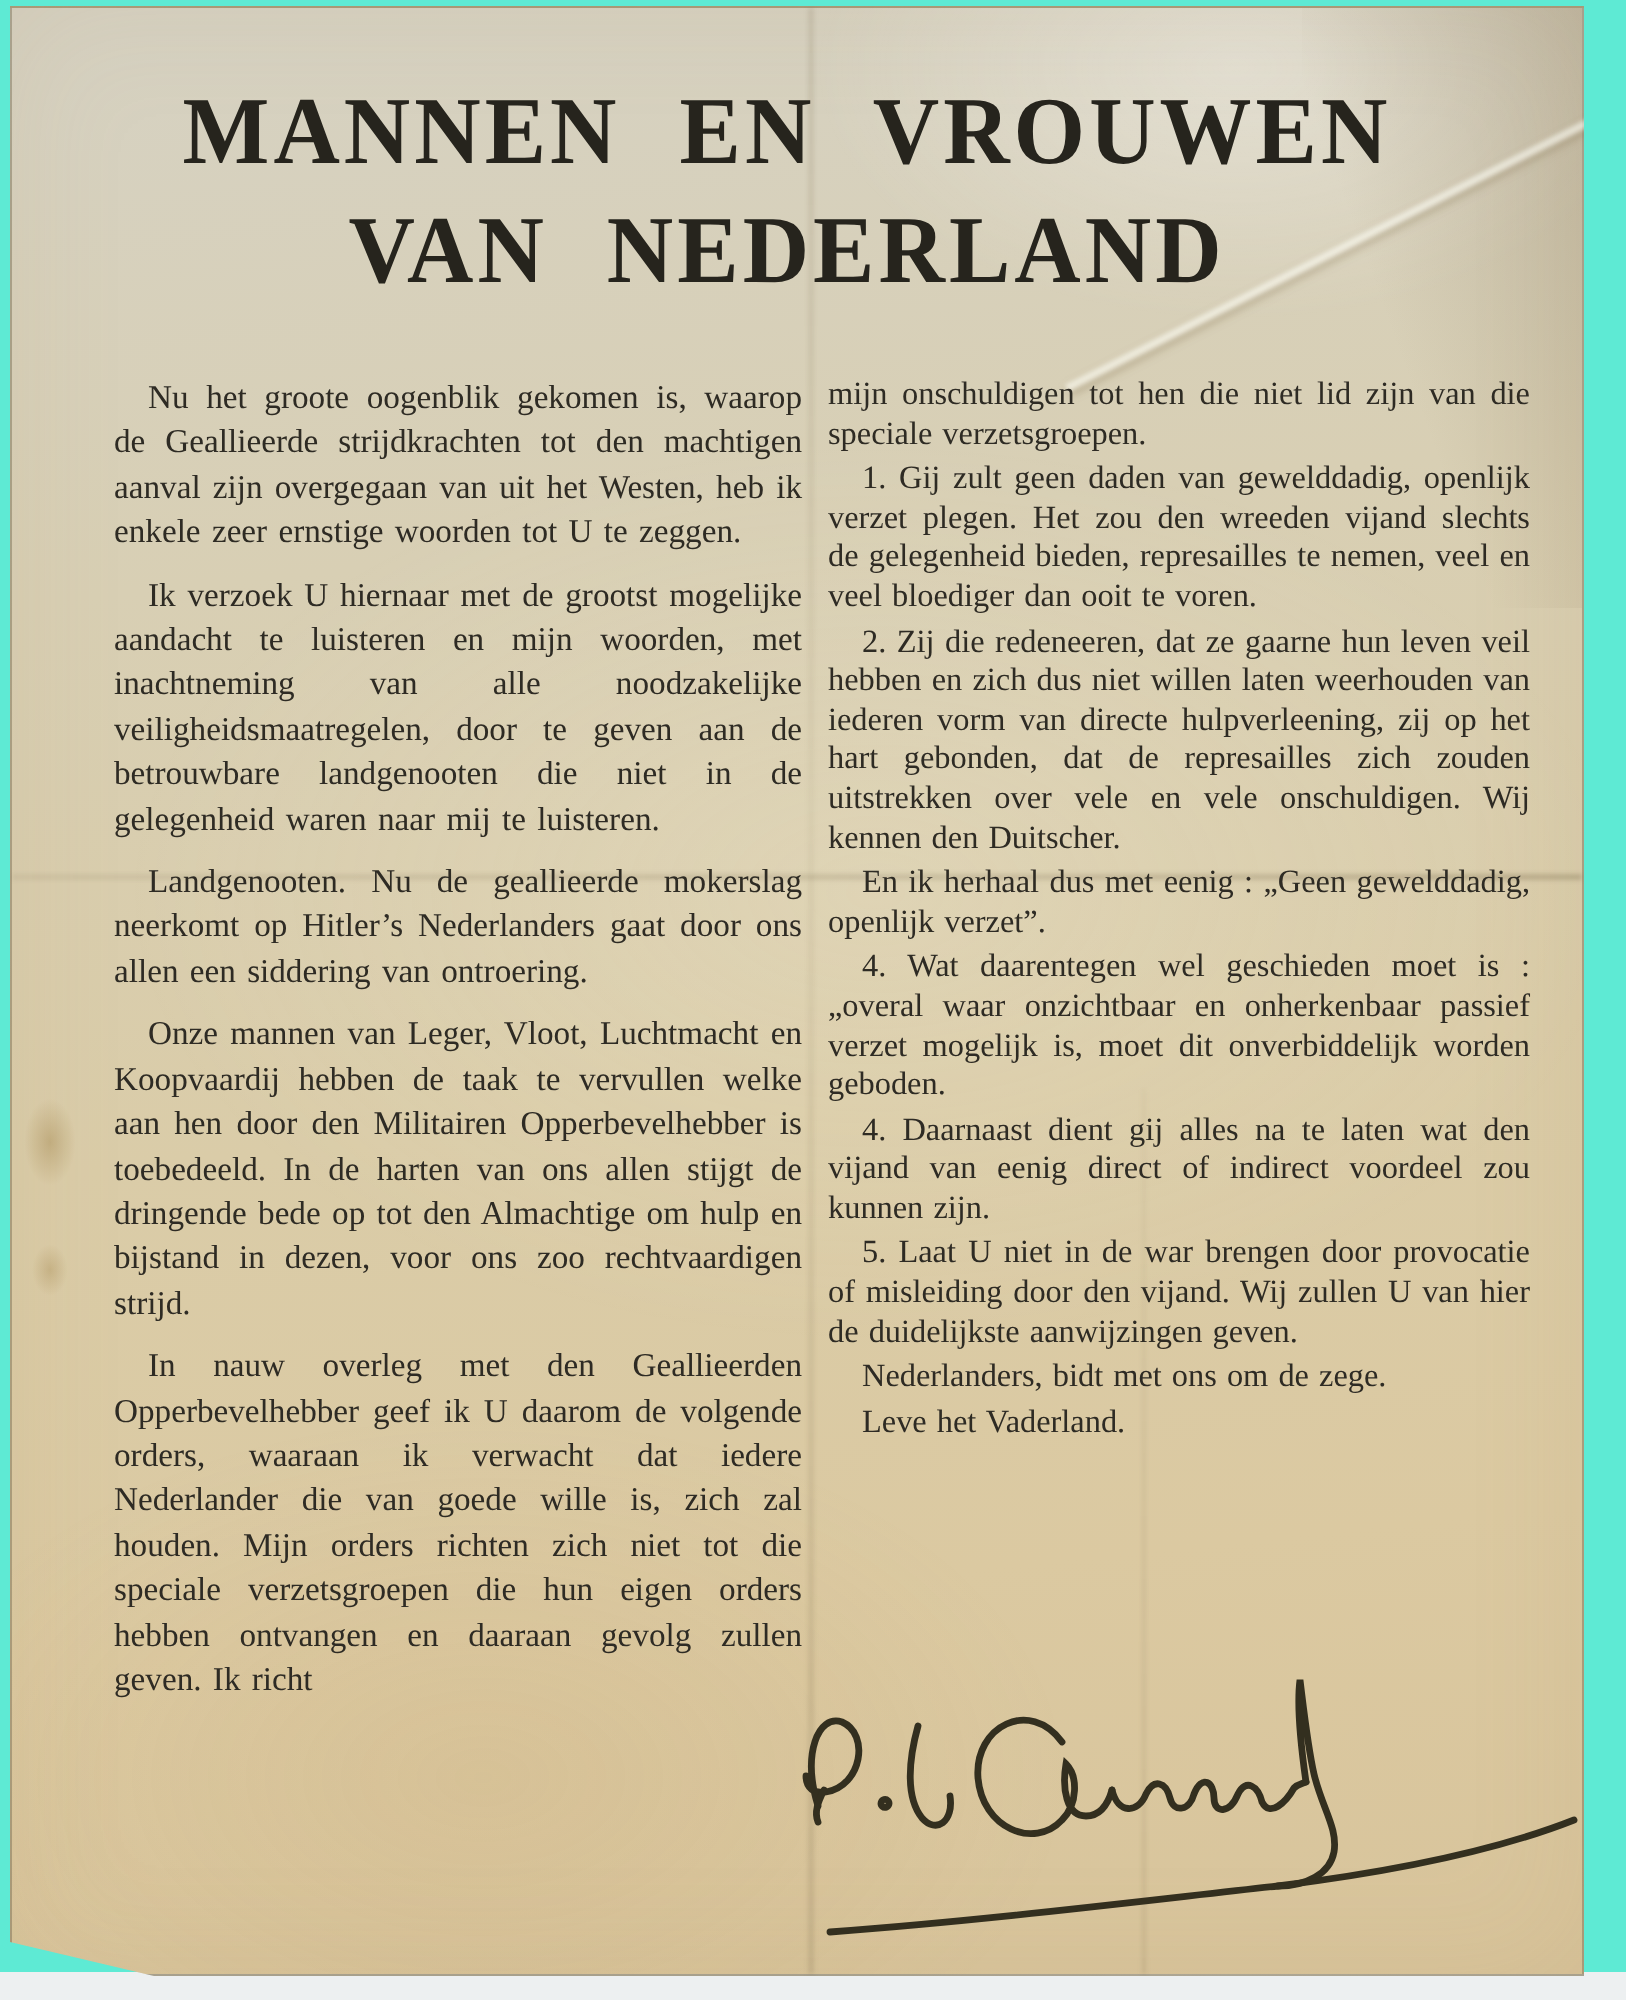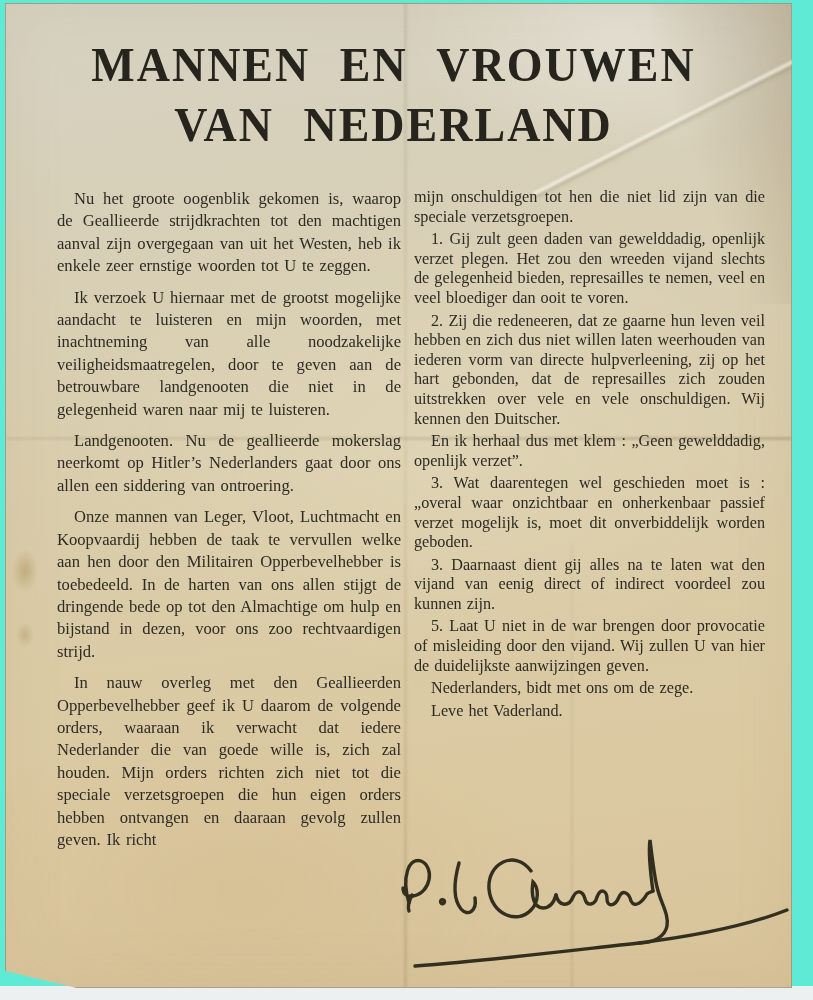--- a/index.html
+++ b/index.html
@@ -81,23 +81,23 @@
           <p>Nu het groote oogenblik gekomen is, waarop de Geallieerde strijdkrachten tot den machtigen aanval zijn overgegaan van uit het Westen, heb ik enkele zeer ernstige woorden tot U te zeggen.</p>
           <p>Ik verzoek U hiernaar met de grootst mogelijke aandacht te luisteren en mijn woorden, met inachtneming van alle noodzakelijke veiligheidsmaatregelen, door te geven aan de betrouwbare landgenooten die niet in de gelegenheid waren naar mij te luisteren.</p>
           <p>Landgenooten. Nu de geallieerde mokerslag neerkomt op Hitler’s Nederlanders gaat door ons allen een siddering van ontroering.</p>
           <p>Onze mannen van Leger, Vloot, Luchtmacht en Koopvaardij hebben de taak te vervullen welke aan hen door den Militairen Opperbevelhebber is toebedeeld. In de harten van ons allen stijgt de dringende bede op tot den Almachtige om hulp en bijstand in dezen, voor ons zoo rechtvaardigen strijd.</p>
           <p>In nauw overleg met den Geallieerden Opperbevelhebber geef ik U daarom de volgende orders, waaraan ik verwacht dat iedere Nederlander die van goede wille is, zich zal houden. Mijn orders richten zich niet tot die speciale verzetsgroepen die hun eigen orders hebben ontvangen en daaraan gevolg zullen geven. Ik richt</p>
         </div>
       <div class="col col-right">
           <p class="flush">mijn onschuldigen tot hen die niet lid zijn van die speciale verzetsgroepen.</p>
           <p>1. Gij zult geen daden van gewelddadig, openlijk verzet plegen. Het zou den wreeden vijand slechts de gelegenheid bieden, represailles te nemen, veel en veel bloediger dan ooit te voren.</p>
           <p>2. Zij die redeneeren, dat ze gaarne hun leven veil hebben en zich dus niet willen laten weerhouden van iederen vorm van directe hulpverleening, zij op het hart gebonden, dat de represailles zich zouden uitstrekken over vele en vele onschuldigen. Wij kennen den Duitscher.</p>
-          <p>En ik herhaal dus met klem : „Geen gewelddadig, openlijk verzet”.</p>
-          <p>3. Wat daarentegen wel geschieden moet is : „overal waar onzichtbaar en onherkenbaar passief verzet mogelijk is, moet dit onverbiddelijk worden geboden.</p>
-          <p>3. Daarnaast dient gij alles na te laten wat den vijand van eenig direct of indirect voordeel zou kunnen zijn.</p>
+          <p>En ik herhaal dus met eenig : „Geen gewelddadig, openlijk verzet”.</p>
+          <p>4. Wat daarentegen wel geschieden moet is : „overal waar onzichtbaar en onherkenbaar passief verzet mogelijk is, moet dit onverbiddelijk worden geboden.</p>
+          <p>4. Daarnaast dient gij alles na te laten wat den vijand van eenig direct of indirect voordeel zou kunnen zijn.</p>
           <p>5. Laat U niet in de war brengen door provocatie of misleiding door den vijand. Wij zullen U van hier de duidelijkste aanwijzingen geven.</p>
           <p>Nederlanders, bidt met ons om de zege.</p>
           <p>Leve het Vaderland.</p>
         </div>
     </div>
 
     <div class="signature-wrap" role="img" aria-label="P. S. Gerbrandy">
       <svg viewBox="0 0 440 140" xmlns="http://www.w3.org/2000/svg">
         <g fill="none" stroke="#332f1f" stroke-width="3.4" stroke-linecap="round">
 

